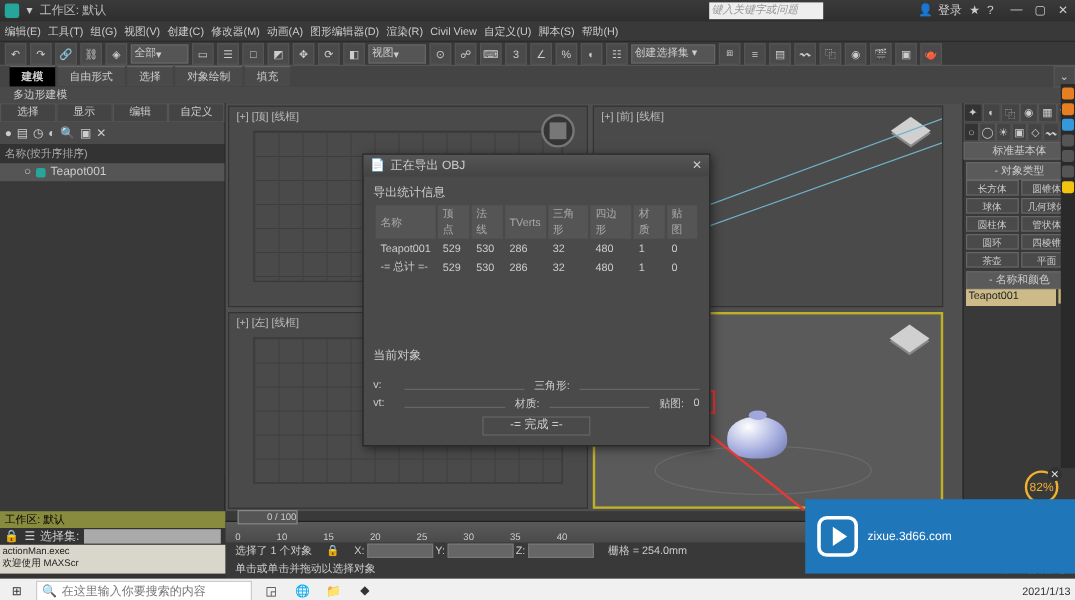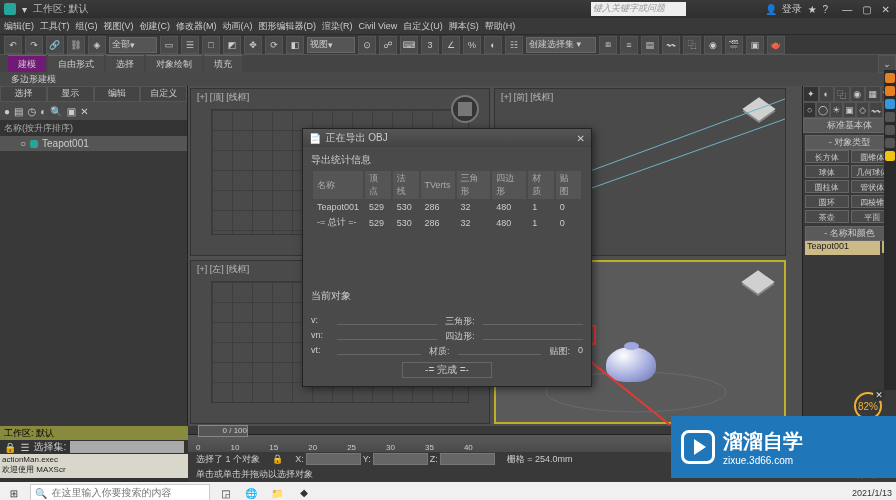--- a/index.html
+++ b/index.html
@@ -21,21 +21,21 @@
 
 
 .toolbar-row { height: 20px; background: #393939; border-top: 1px solid #2a2a2a; display: flex; align-items: center; padding: 0 4px; gap: 3px; }
 .tbtn { width: 18px; height: 18px; background: #4a4a4a; border: 1px solid #555; display: flex; align-items: center; justify-content: center; color: #ccc; font-size: 9px; }
 .dropdown { height: 16px; background: #555; border: 1px solid #666; font-size: 9px; padding: 0 2px; display: flex; align-items: center; text-align: center; }
 .spacer { flex: 1; }
 
 
 .ribbon-tabs { height: 18px; background: #444; display: flex; gap: 2px; padding-left: 8px; border-top: 1px solid #555; }
 .rtab { padding: 2px 10px; background: #4a4a4a; font-size: 9px; border-top: 1px solid #666; }
-.rtab.active { background: #701a75; }
+.rtab.active { background: #000000; font-weight: bold; }
 .ribbon-sub { height: 14px; background: #494949; padding-left: 11px; display: flex; align-items: center; font-size: 9px; }
 
 
 .main { display: flex; height: 340px; }
 
 
 .left-panel { width: 188px; background: #393939; border-right: 1px solid #222; }
 .mini-toolbar { height: 18px; background: #4a4a4a; display: flex; align-items: center; padding: 0 4px; gap: 4px; }
 .lp-tabs { display: flex; height: 16px; }
 .lp-tab { flex: 1; background: #444; text-align: center; font-size: 9px; border: 1px solid #555; }
@@ -404,26 +404,20 @@
     <div style="height:55px"></div>
     <div class="section-hdr">当前对象</div>
     <div style="height:8px"></div>
     <div class="dlg-row">
       <span style="width:18px">v:</span>
         <div class="dlg-field"></div>
       <span>三角形:</span>
         <div class="dlg-field"></div>
     </div>
     <div class="dlg-row">
-      <span style="width:18px">vn:</span>
-        <div class="dlg-field"></div>
-      <span>四边形:</span>
-        <div class="dlg-field"></div>
-    </div>
-    <div class="dlg-row">
       <span style="width:18px">vt:</span>
         <div class="dlg-field"></div>
       <span>材质:</span>
         <div class="dlg-field"></div>
       <span>贴图:</span>
       <span>0</span>
     </div>
     <div class="dlg-done">-= 完成 =-</div>
   </div>
 </div>
@@ -441,21 +435,20 @@
   <div class="strip-ico g"></div>
   <div class="strip-ico g"></div>
   <div class="strip-ico y"></div>
 </div>
 
 <div class="badge82">82%</div>
 
 <div class="watermark">
   <div class="play"></div>
   <div class="wm-text">
-    <div class="big">溜溜自学</div>
     <div class="small">zixue.3d66.com</div>
   </div>
 </div>
 
 <div class="taskbar">
   <div class="win-btn">⊞</div>
   <div class="search-box">🔍 <span>在这里输入你要搜索的内容</span></div>
   <div class="win-btn">◲</div>
   <div class="win-btn">🌐</div>
   <div class="win-btn">📁</div>

